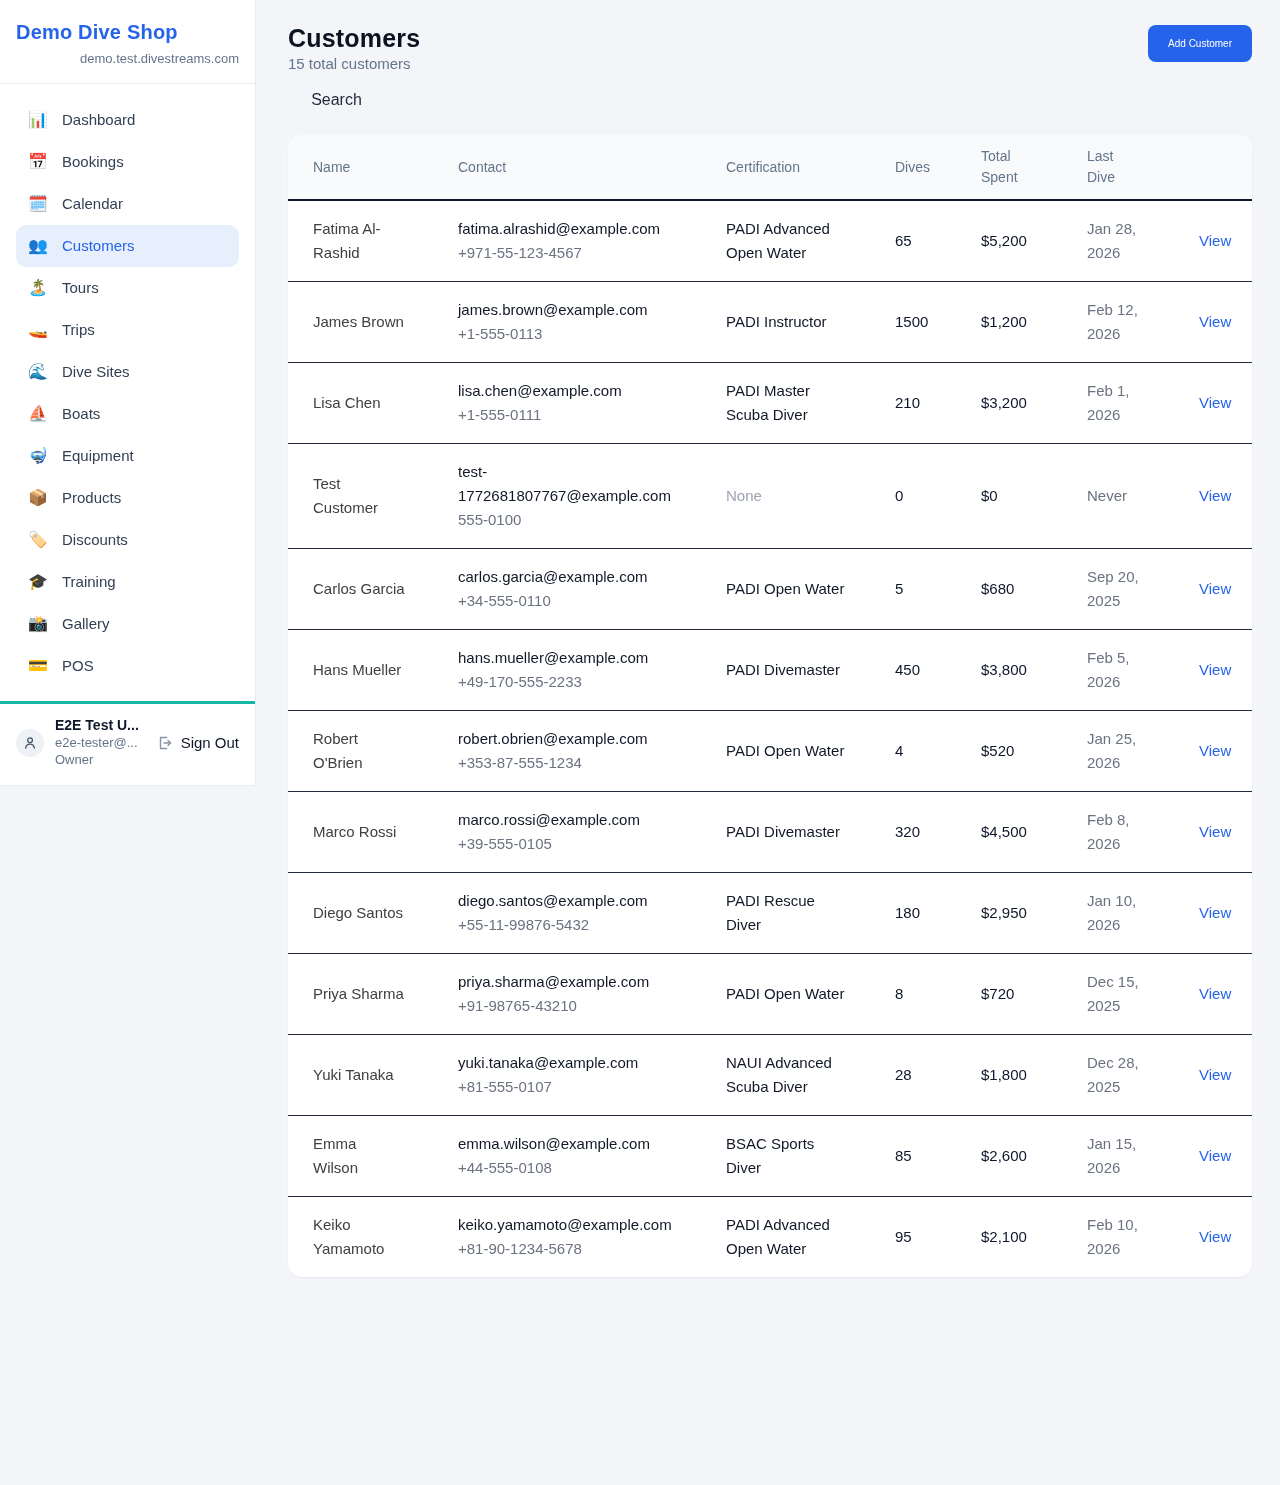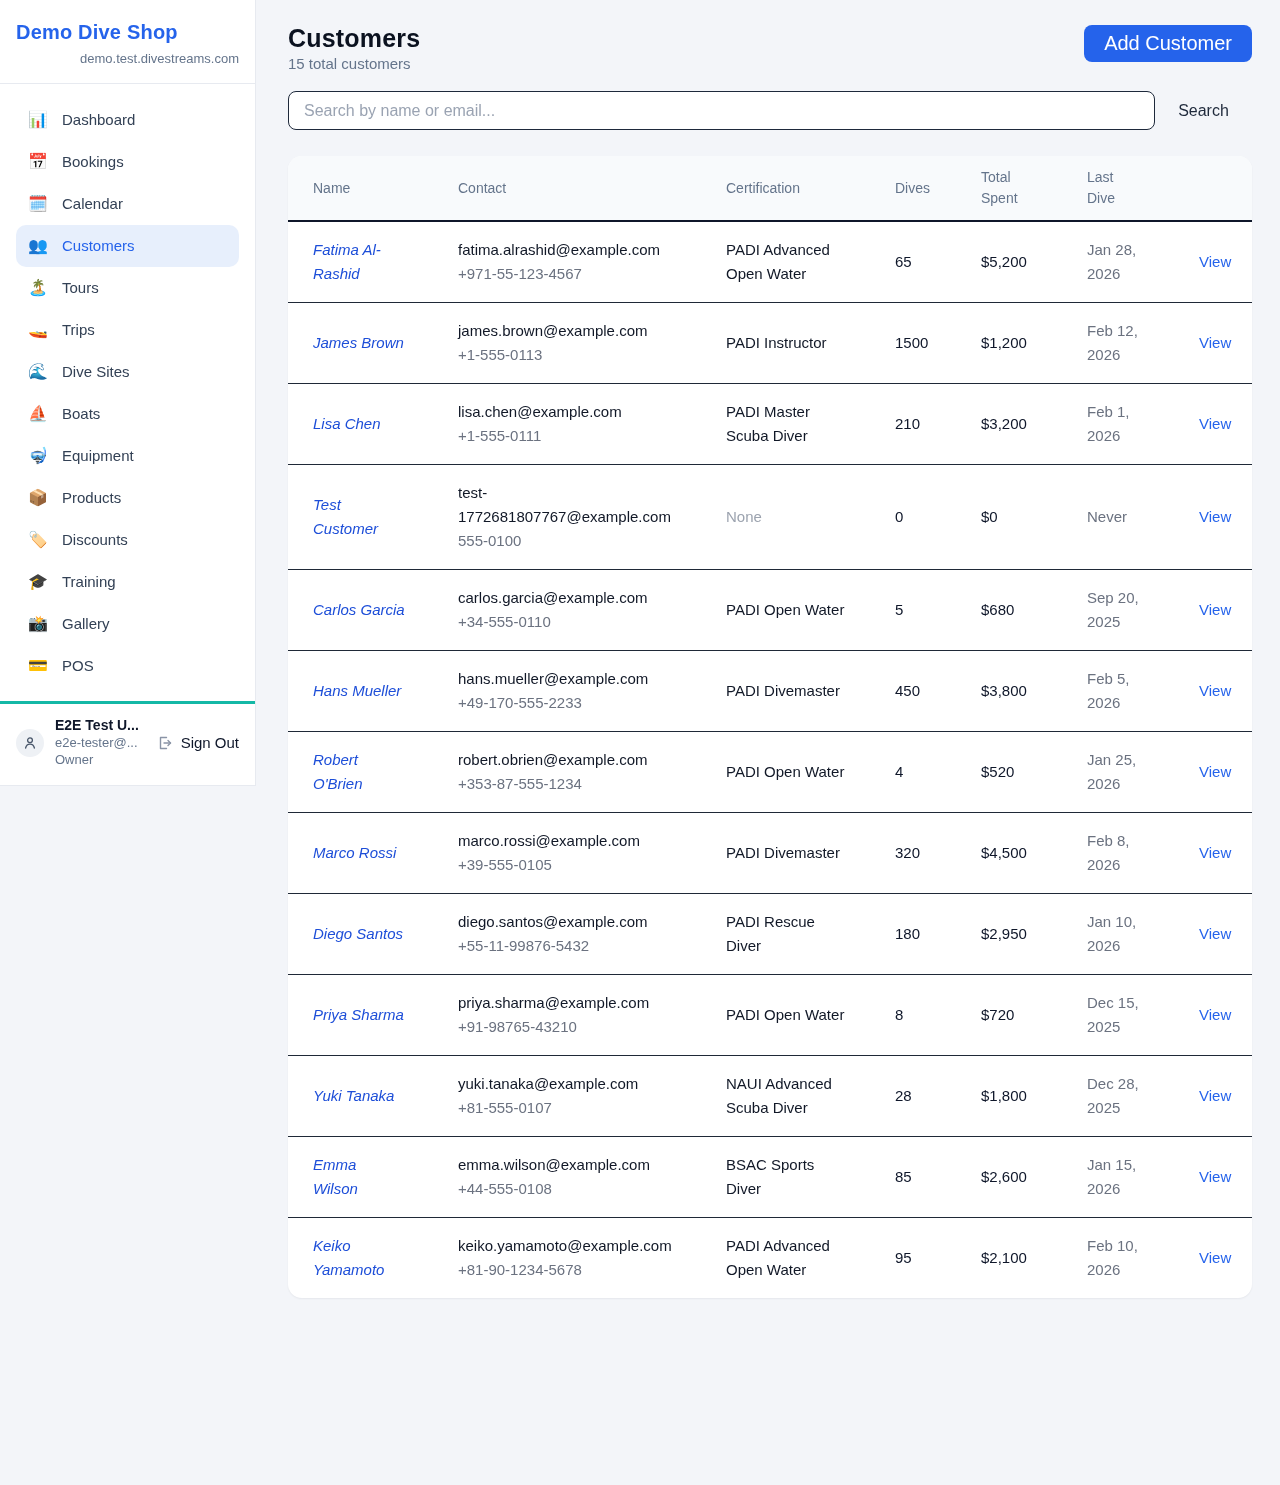--- a/index.html
+++ b/index.html
@@ -47,21 +47,21 @@
     background:none; border:none; color:#0f172a; font-size:15px;
     font-family:inherit; cursor:pointer; white-space:nowrap; padding:0;
   }
   
   .main { margin-left:256px; padding:24px 28px 26px 32px; }
   .main-header { display:flex; justify-content:space-between; align-items:flex-start; margin-bottom:19px; }
   .page-title { font-size:25px; font-weight:700; color:#0b1220; letter-spacing:.2px; }
   .page-subtitle { font-size:15px; color:#64748b; margin-top:2px; }
   .add-btn {
     background:#2563eb; color:#ffffff; border:none; border-radius:8px;
-    font-size:20px; font-weight:500; font-family:inherit;
+    font-size:10px; font-weight:500; font-family:inherit;
     padding:0 20px; height:37px; cursor:pointer; margin-top:1px;
   }
   .search-row { display:flex; align-items:center; margin-bottom:26px; }
   .search-input {
     flex:1; height:39px; background:#ffffff;
     border:1px solid #1e293b; border-radius:8px;
     padding:0 15px; font-size:16px; font-family:inherit; color:#0f172a;
   }
   .search-input::placeholder { color:#9aa3b2; }
   .search-btn {
@@ -85,21 +85,21 @@
   thead th.col-5 { padding-right:29px; }
   tbody td {
     padding:16px 10px 16px 25px; vertical-align:middle;
     font-size:15px; line-height:24px;
     border-bottom:1px solid #1f2937;
   }
   tbody tr:last-child td { border-bottom:none; }
   td.cell-name { padding-right:28px; }
   td.cell-cert { padding-right:22px; }
   td.cell-last { padding-right:30px; color:#6b7280; }
-  .name-link { color:#1d4ed8; font-weight:500; text-decoration:none; cursor:pointer; display:inline-block;font-style:italic; }
+  .name-link { color:#404040; font-weight:500; text-decoration:none; cursor:pointer; display:inline-block; }
   .email { color:#111827; word-wrap:break-word; }
   .phone { color:#6b7280; }
   .cert { color:#111827; }
   .cert.muted { color:#9ca3af; }
   .view-link { color:#2563eb; text-decoration:none; cursor:pointer; }
 </style>
 </head>
 <body>
 
 <aside class="sidebar">
@@ -191,21 +191,20 @@
 <main class="main">
   <div class="main-header">
     <div>
       <h1 class="page-title">Customers</h1>
       <div class="page-subtitle">15 total customers</div>
     </div>
     <button class="add-btn">Add Customer</button>
   </div>
 
   <div class="search-row">
-    <input class="search-input" type="text" placeholder="Search by name or email..." style="">
     <button class="search-btn">Search</button>
   </div>
 
   <div class="card">
     <table>
       <colgroup>
         <col style="width:145px">
           <col style="width:268px">
           <col style="width:169px">
         <col style="width:86px">

